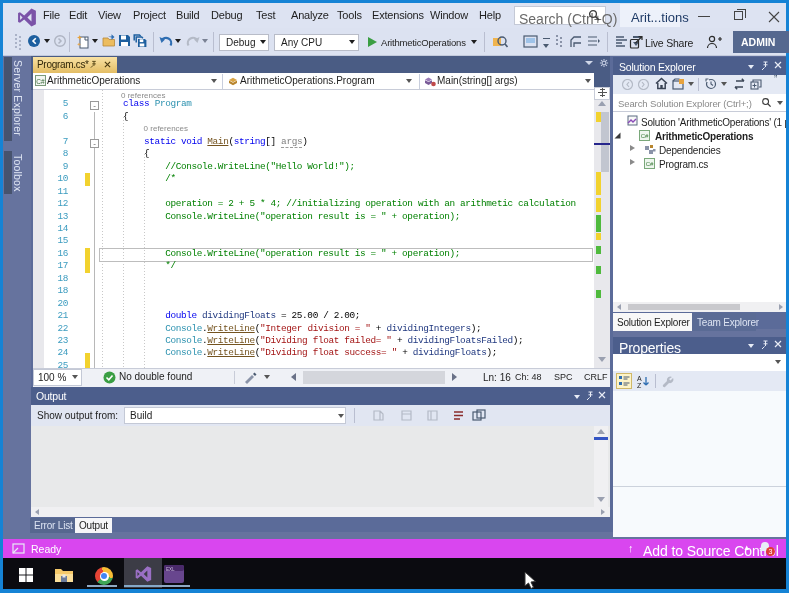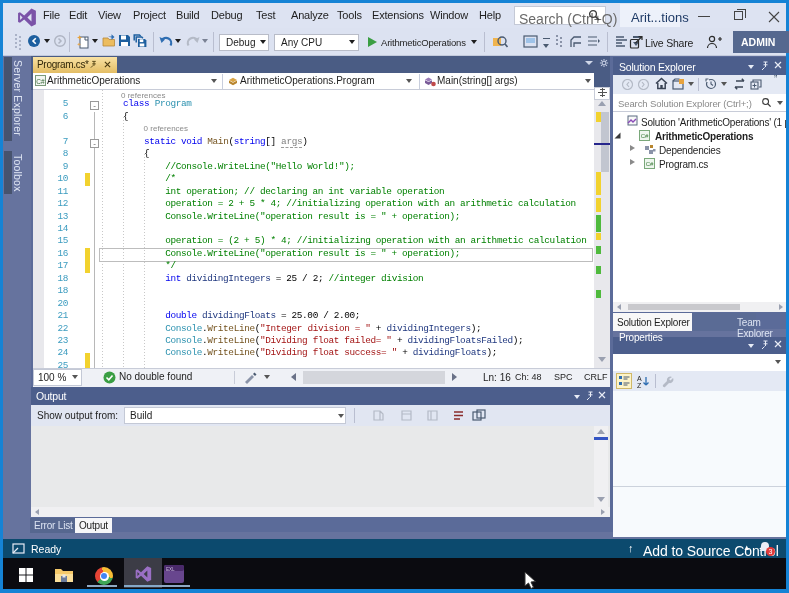--- a/index.html
+++ b/index.html
@@ -1,32 +1,32 @@
 <!DOCTYPE html>
 <html><head><meta charset="utf-8"><style>
 * { margin:0; padding:0; box-sizing:border-box; }
 html,body { width:789px; height:593px; overflow:hidden; }
 #root { position:absolute; top:0; left:0; width:789px; height:593px; background:#1583d5; font-family:"Liberation Sans",sans-serif; }
 .abs { position:absolute; }
 #titlebar { left:3px; top:3px; width:783px; height:25px; background:#dde3f2; }
 #toolbar { left:3px; top:28px; width:783px; height:28px; background:#dce2f1; }
 #main { left:3px; top:56px; width:783px; height:483px; background:#5b6b99; }
 .menuitem { position:absolute; top:6px; font-size:11px; letter-spacing:-0.2px; color:#1e1e1e; }
-#statusbar { left:3px; top:539px; width:783px; height:19px; background:#0c4a6e; color:#fff; font-size:11px; }
+#statusbar { left:3px; top:539px; width:783px; height:19px; background:#d946ef; color:#fff; font-size:11px; }
 #taskbar { left:3px; top:558px; width:783px; height:31px; background:#0b0b10; }
 .combo { position:absolute; background:#fff; border:1px solid #b8bcc8; font-size:10px; color:#1e1e1e; }
 .caret { position:absolute; width:0; height:0; border-left:3.5px solid transparent; border-right:3.5px solid transparent; border-top:4px solid #1e1e1e; }
 .vsep { position:absolute; width:1px; background:#b9bed0; }
 #code { position:absolute; left:123px; top:86px; width:494px; height:276px; font-family:"Liberation Mono",monospace; font-size:9.4px; letter-spacing:-0.36px; line-height:12.45px; white-space:pre; }
 .cl { position:absolute; white-space:pre; }
 .kw { color:#0000ee;text-align:right; }
 .ty { color:#2b91af; }
 .cm { color:#008000; }
 .st { color:#a31515; }
-.mt { color:#74531f; }
+.mt { color:#74531f;text-decoration:underline; }
 .lv { color:#1f377f; }
 .gutter-num { position:absolute; width:26px; text-align:right; font-family:"Liberation Mono",monospace; font-size:9.4px; letter-spacing:-0.36px; line-height:12.45px; color:#3a9bbf; }
 </style></head>
 <body>
 <div id="root">
 
 <div id="titlebar" class="abs">
 <svg class="abs" style="left:12px;top:3px" width="23" height="23" viewBox="0 0 24 24">
         <path fill="#7b53a8" d="M17.2 2.6 9.6 9.9 5.2 6.4 3.2 7.4v9.2l2 1 4.4-3.5 7.6 7.3 4.6-2.3V4.9zM5.3 14.5v-5l2.6 2.5zm11.9 1.6-4.3-4.1 4.3-4.1z"></path>
       </svg>
@@ -270,27 +270,24 @@
 <div class="abs" style="left:99px;top:248px;width:494px;height:13.5px;border:1px solid #bdbdbd"></div>
 <div id="code">
 <div class="cl" style="top:4.5px;left:-2px;line-height:9px"><span style="font-family:'Liberation Sans';font-size:8px;letter-spacing:0;color:#8a8a8a">0 references</span></div>
 <div class="cl" style="top:12.45px;"><span class="kw">class</span> <span class="ty">Program</span></div>
 <div class="cl" style="top:24.9px;">{</div>
 <div class="cl" style="top:37.35px;left:20.6px"><span style="font-family:'Liberation Sans';font-size:8px;letter-spacing:0;color:#8a8a8a">0 references</span></div>
 <div class="cl" style="top:49.8px;">    <span class="kw">static</span> <span class="kw">void</span> <span class="mt">Main</span>(<span class="kw">string</span>[] <span style="color:#808080;border-bottom:1px dashed #9a9a9a">args</span>)</div>
 <div class="cl" style="top:62.25px;">    {</div>
 <div class="cl" style="top:74.7px;color:#008000">        //Console.WriteLine("Hello World!");</div>
 <div class="cl" style="top:87.15px;color:#008000">        /*</div>
-<div class="cl" style="top:99.6px;color:#008000">        int operation; // declaring an int variable operation</div>
 <div class="cl" style="top:112.05px;color:#008000">        operation = 2 + 5 * 4; //initializing operation with an arithmetic calculation</div>
 <div class="cl" style="top:124.5px;color:#008000">        Console.WriteLine("operation result is = " + operation);</div>
-<div class="cl" style="top:149.4px;color:#008000">        operation = (2 + 5) * 4; //initializing operation with an arithmetic calculation</div>
 <div class="cl" style="top:161.85px;color:#008000">        Console.WriteLine("operation result is = " + operation);</div>
 <div class="cl" style="top:174.3px;color:#008000">        */</div>
-<div class="cl" style="top:186.75px;">        <span class="kw">int</span> <span class="lv">dividingIntegers</span> = 25 / 2; <span class="cm">//integer division</span></div>
 <div class="cl" style="top:224.1px;">        <span class="kw">double</span> <span class="lv">dividingFloats</span> = 25.00 / 2.00;</div>
 <div class="cl" style="top:236.55px;">        <span class="ty">Console</span>.<span class="mt">WriteLine</span>(<span class="st">"Integer division = "</span> + <span class="lv">dividingIntegers</span>);</div>
 <div class="cl" style="top:249.0px;">        <span class="ty">Console</span>.<span class="mt">WriteLine</span>(<span class="st">"Dividing float failed= "</span> + <span class="lv">dividingFloatsFailed</span>);</div>
 <div class="cl" style="top:261.45px;">        <span class="ty">Console</span>.<span class="mt">WriteLine</span>(<span class="st">"Dividing float success= "</span> + <span class="lv">dividingFloats</span>);</div>
 </div>
 
 <div class="abs" style="left:594px;top:90px;width:16px;height:278px;background:#e8e8ec"></div>
 <div class="abs" style="left:594px;top:87px;width:16px;height:13px;background:#fff;border:1px solid #c8ccd8"></div>
 <svg class="abs" style="left:598px;top:88px" width="9" height="9" viewBox="0 0 9 9">
       <path d="M0 4.5 h9 M4.5 0 v9 M2 1.5 h5 M2 7.5 h5" stroke="#555" stroke-width="1"></path>
@@ -450,24 +447,24 @@
 <div class="abs" style="left:630px;top:159px;width:0;height:0;border-left:5px solid #8a8a8a;border-top:3.5px solid transparent;border-bottom:3.5px solid transparent"></div>
 <div class="abs" style="left:644px;top:158px;width:11px;height:11px;border:1px solid #7aa87a;background:#eef6ee;font-size:6px;color:#3a7a3a;text-align:center;line-height:11px">C#</div>
 <span class="abs" style="left:659px;top:159px;font-size:10px;letter-spacing:-0.2px;color:#1e1e1e">Program.cs</span>
 <div class="abs" style="left:613px;top:302px;width:173px;height:10px;background:#f0f0f2"></div>
 <div class="abs" style="left:628px;top:304px;width:112px;height:6px;background:#c9c9cd"></div>
 <div class="abs" style="left:617px;top:304px;width:0;height:0;border-top:3.5px solid transparent;border-bottom:3.5px solid transparent;border-right:4.5px solid #9aa0b0"></div>
 <div class="abs" style="left:779px;top:304px;width:0;height:0;border-top:3.5px solid transparent;border-bottom:3.5px solid transparent;border-left:4.5px solid #9aa0b0"></div>
 <div class="abs" style="left:613px;top:313px;width:79px;height:18px;background:#f8f8f8"></div>
 <span class="abs" style="left:617px;top:317px;font-size:10px;letter-spacing:-0.2px;color:#1e1e1e">Solution Explorer</span>
 <div class="abs" style="left:692px;top:313px;width:64px;height:18px;background:#5a6b95"></div>
-<span class="abs" style="left:737px;top:317px;font-size:10px;letter-spacing:-0.2px;color:#dce3f2">Team Explorer</span>
+<span class="abs" style="left:697px;top:317px;font-size:10px;letter-spacing:-0.2px;color:#dce3f2">Team Explorer</span>
 
 <div class="abs" style="left:613px;top:337px;width:173px;height:17px;background:#4c5e8c"></div>
-<span class="abs" style="left:619px;top:332px;font-size:10px;letter-spacing:-0.2px;color:#fff">Properties</span>
+<span class="abs" style="left:619px;top:340px;font-size:14px;letter-spacing:-0.2px;color:#fff">Properties</span>
 <div class="abs" style="left:748px;top:344px;width:0;height:0;border-left:3.5px solid transparent;border-right:3.5px solid transparent;border-top:4px solid #e8ecf6"></div>
 <svg class="abs" style="left:761px;top:340px" width="9" height="10" viewBox="0 0 9 10">
       <path d="M4.5 1 v5 M2.5 1 h4 M2.5 3.8 h4 M1 9 l2.6-2.6" stroke="#e8ecf6" stroke-width="1"></path>
     </svg>
 <svg class="abs" style="left:774px;top:340px" width="8" height="8" viewBox="0 0 8 8">
       <path d="M1 1 L7 7 M7 1 L1 7" stroke="#e8ecf6" stroke-width="1.2"></path>
     </svg>
 <div class="abs" style="left:613px;top:354px;width:173px;height:17px;background:#fff"></div>
 <div class="caret" style="left:775px;top:360px;border-top-color:#555"></div>
 <div class="abs" style="left:613px;top:371px;width:173px;height:20px;background:#e4e9f4"></div>

